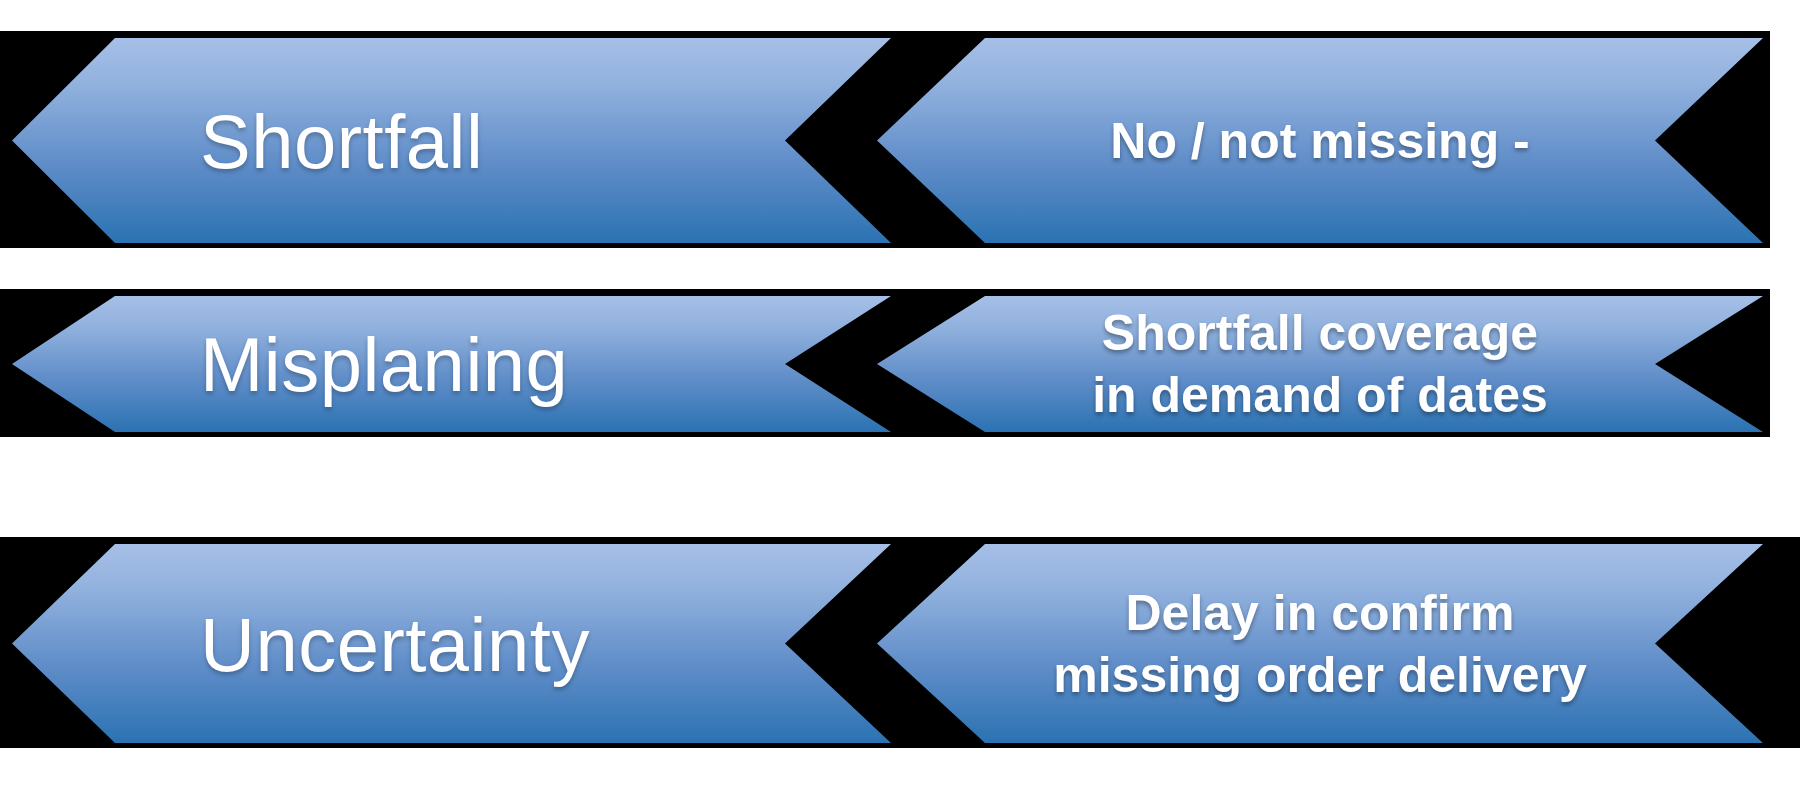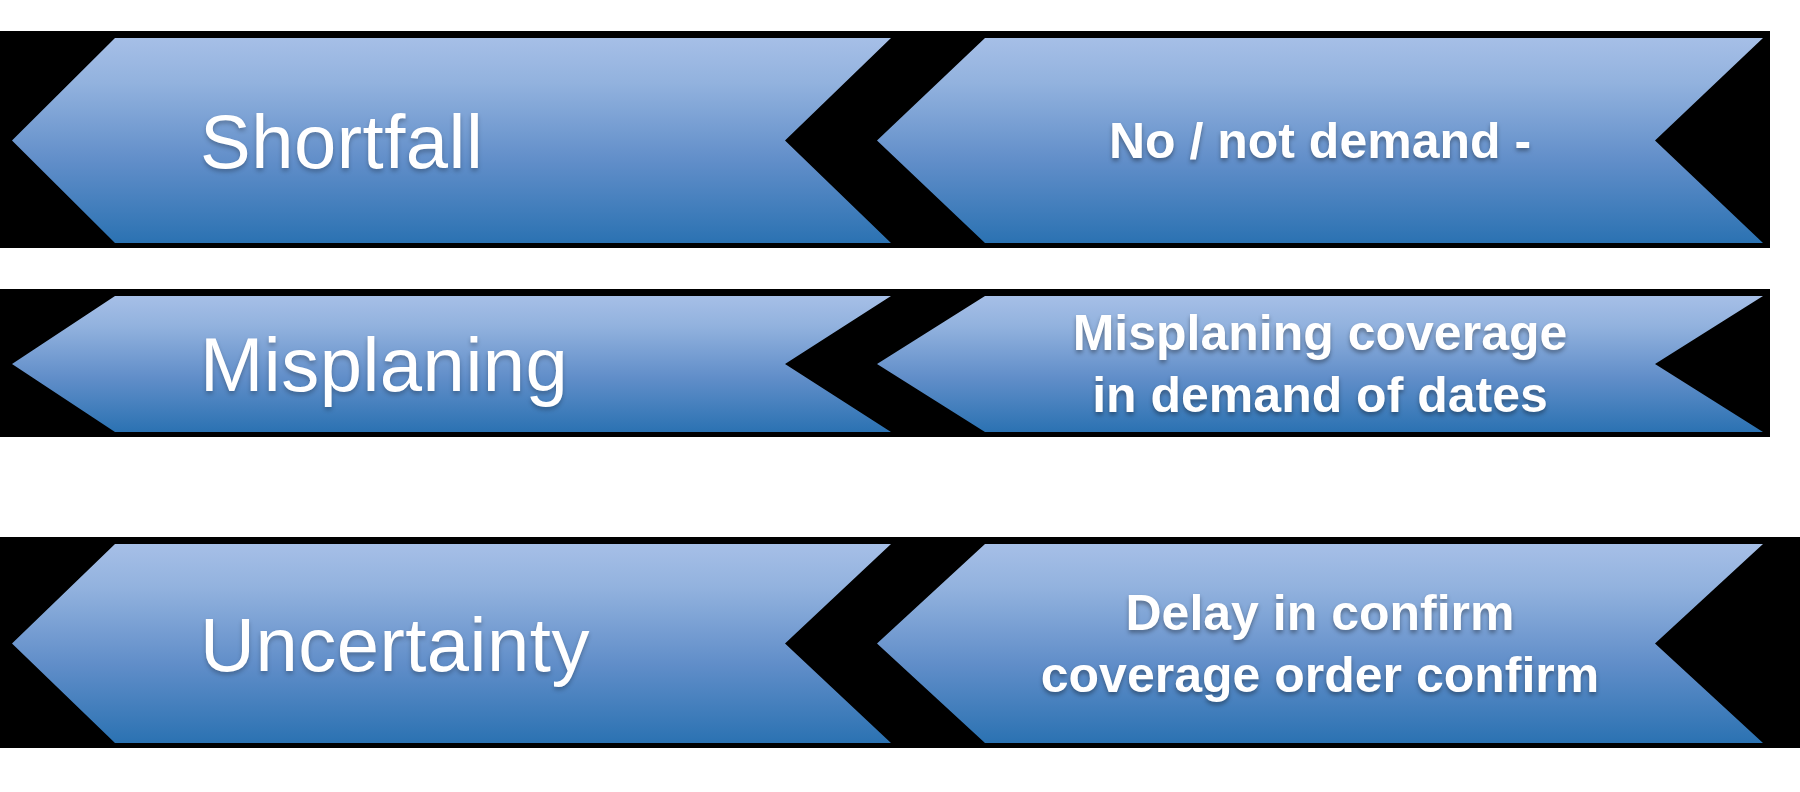--- a/index.html
+++ b/index.html
@@ -69,42 +69,42 @@
 <body>
 
 <div class="canvas">
 
   <div class="band band-1">
     <div class="arrow arrow-left">
       <span class="row-label">Shortfall</span>
     </div>
     <div class="arrow arrow-right">
       <div class="row-desc">
-        <span>No / not demand -</span><br>
+        <span>No / not missing -</span><br>
       </div>
     </div>
   </div>
 
   <div class="band band-2">
     <div class="arrow arrow-left">
       <span class="row-label">Misplaning</span>
     </div>
     <div class="arrow arrow-right">
       <div class="row-desc">
-        <span>Misplaning coverage</span><br>
+        <span>Shortfall coverage</span><br>
         <span>in demand of dates</span>
       </div>
     </div>
   </div>
 
   <div class="band band-3">
     <div class="arrow arrow-left">
       <span class="row-label">Uncertainty</span>
     </div>
     <div class="arrow arrow-right">
       <div class="row-desc">
         <span>Delay in confirm</span><br>
-        <span>coverage order confirm</span>
+        <span>missing order delivery</span>
       </div>
     </div>
   </div>
 
 </div>
 
 </body></html>

